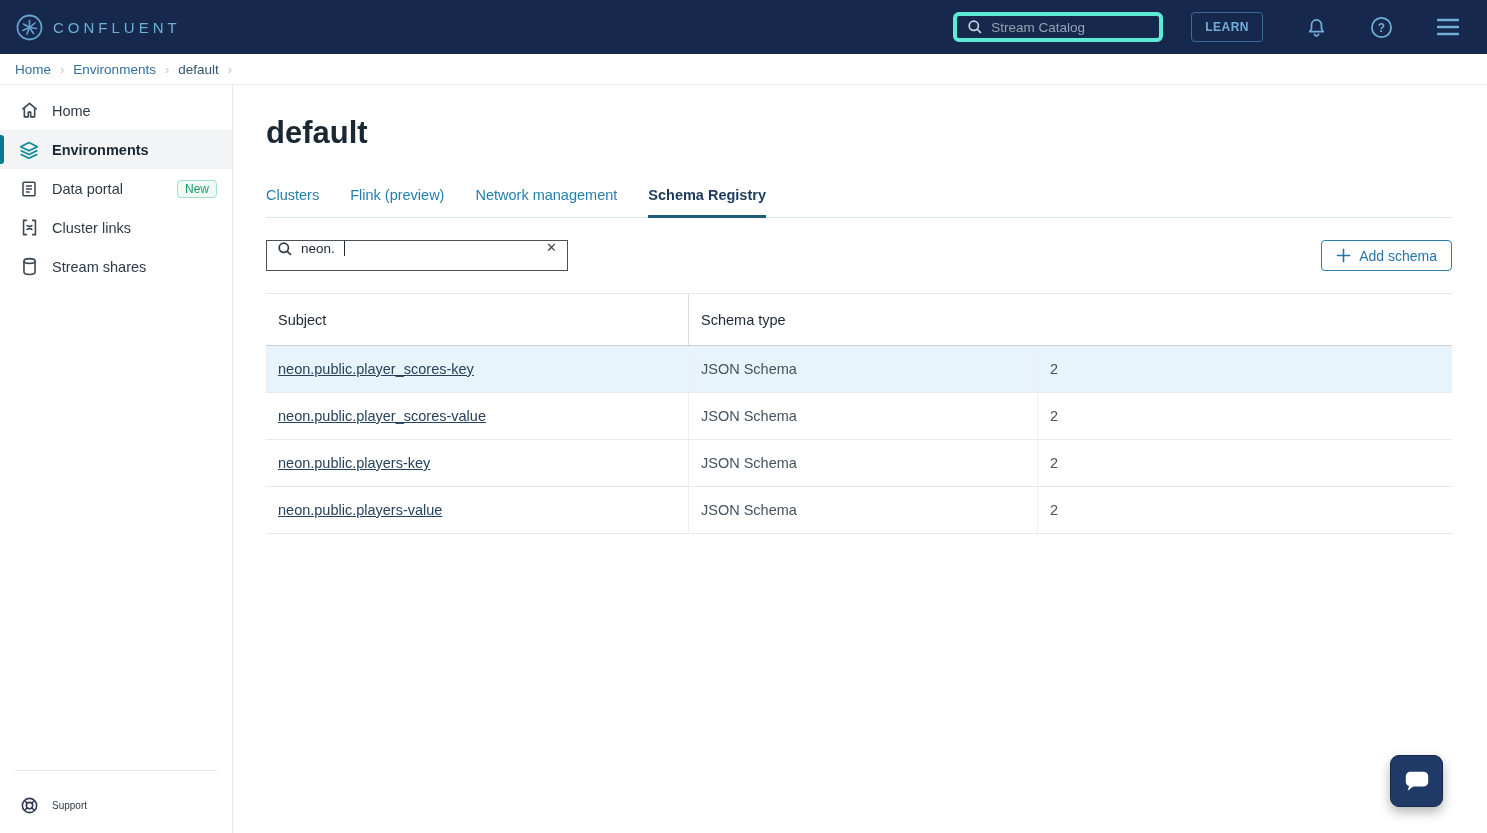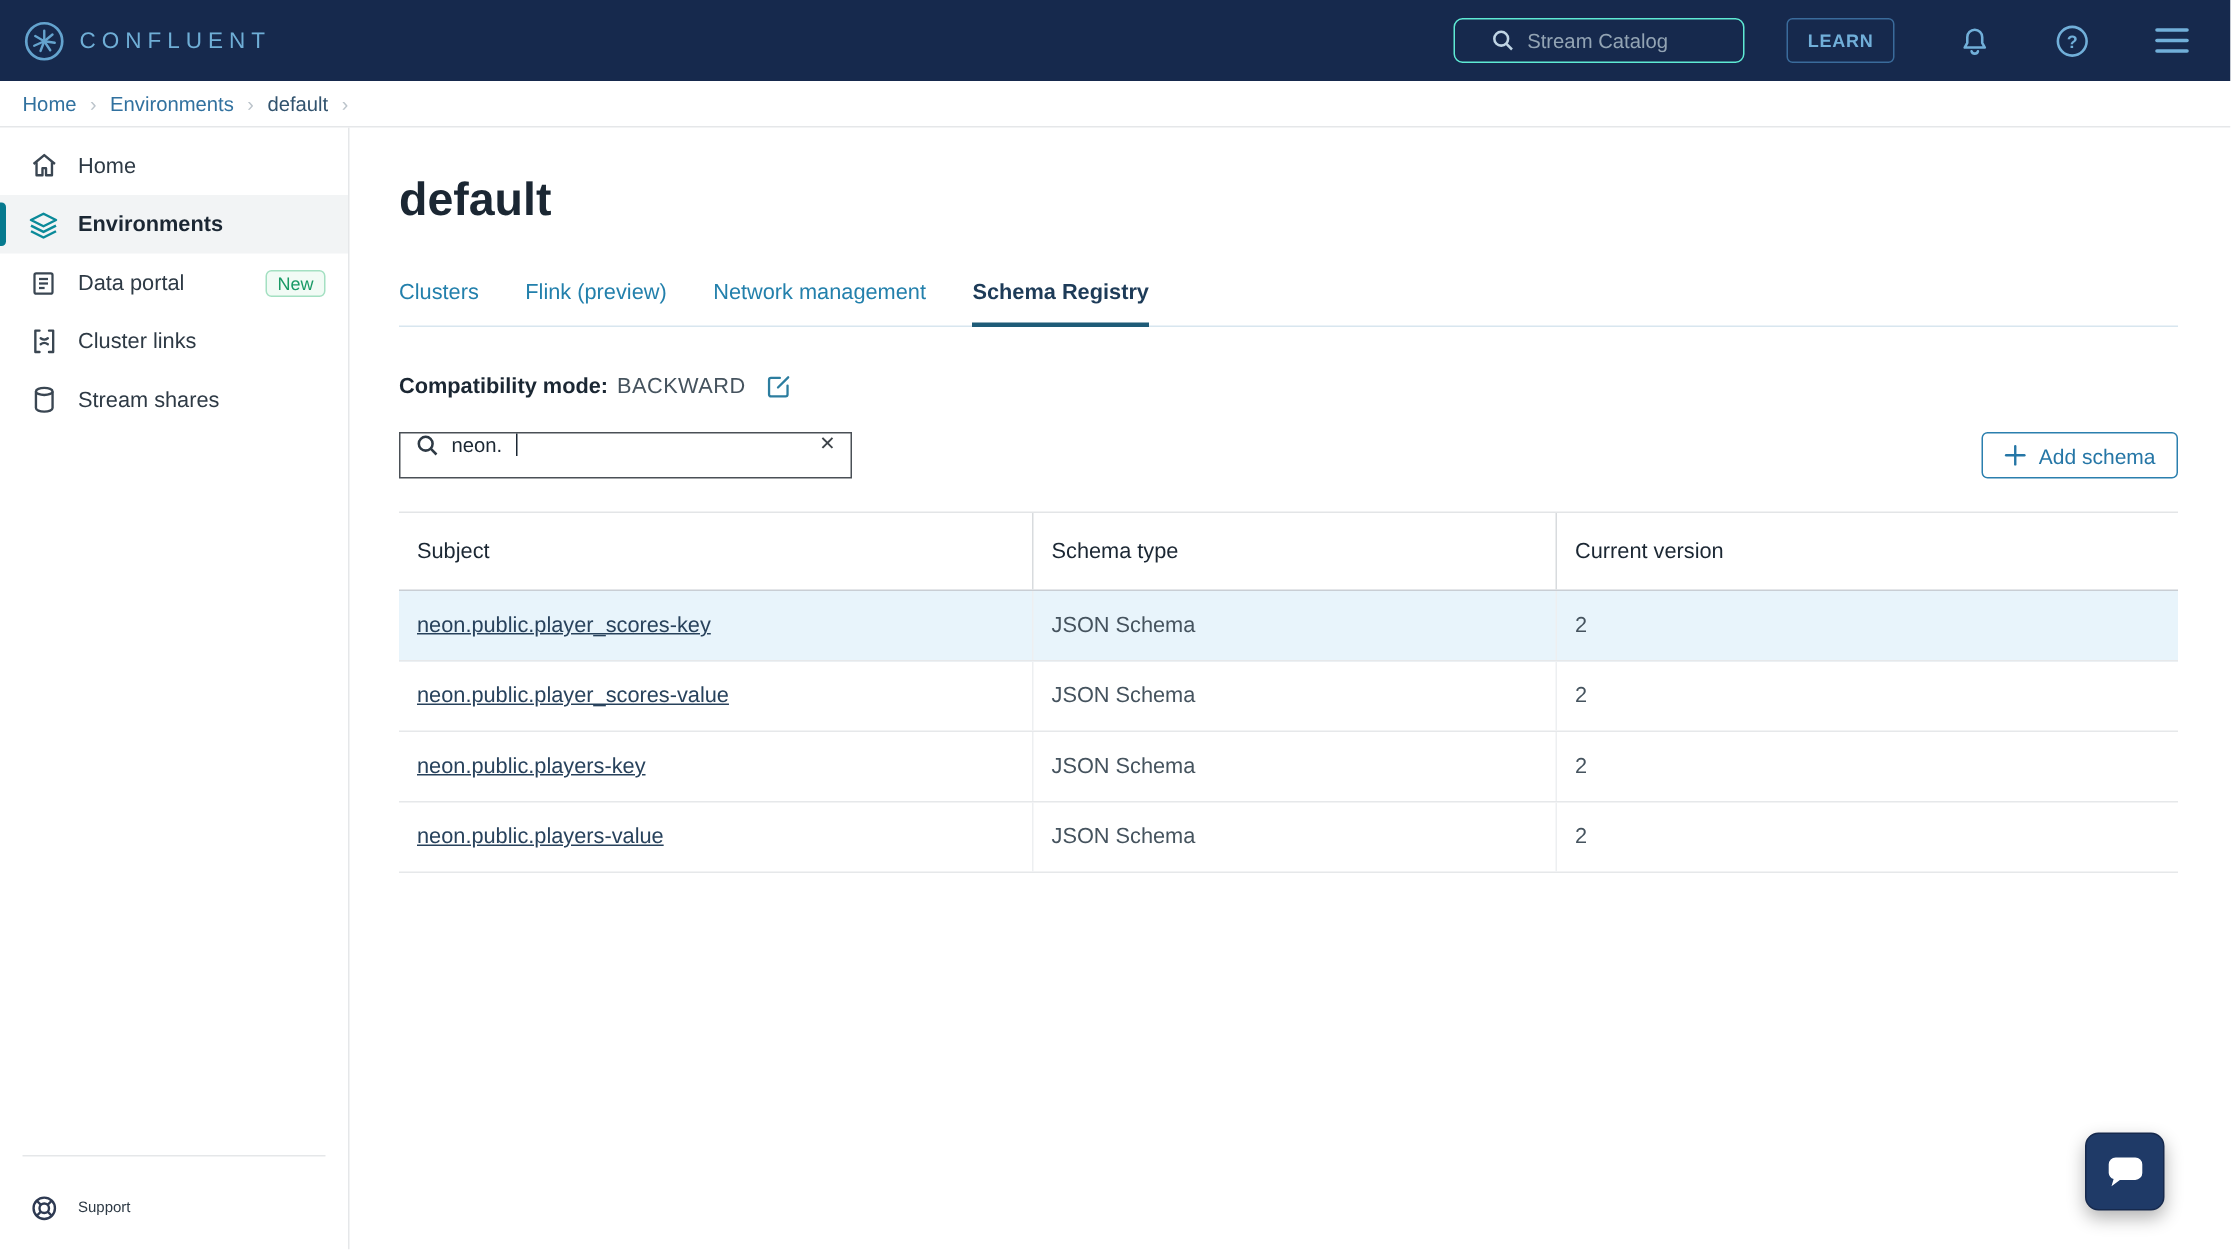--- a/index.html
+++ b/index.html
@@ -5,22 +5,22 @@
   * { box-sizing: border-box; margin: 0; padding: 0; }
   html,body { width:1487px; height:833px; overflow:hidden; background:#fff;
     font-family:"Liberation Sans", sans-serif; }
 
   
   .topbar { height:54px; background:#16294D; display:flex; align-items:center;
     padding:0 18px 0 16px; }
   .brand { display:flex; align-items:center; gap:10px; cursor:pointer; }
   .brand-name { color:#6FAED6; font-size:15px; letter-spacing:4px; font-weight:500; }
   .topbar-spacer { flex:1; }
-  .top-search { width:194px; height:30px; border:1px solid #5eead4; border-radius:6px;
-    background:transparent; display:flex; align-items:center; gap:8px; padding:0 10px;justify-content:center; }
+  .top-search { width:210px; height:30px; border:4px solid #5eead4; border-radius:6px;
+    background:transparent; display:flex; align-items:center; gap:8px; padding:0 10px; }
   .top-search input { background:transparent; border:none; outline:none; color:#D7E3EC;
     font-size:13.5px; width:120px; font-family:"Liberation Sans",sans-serif; }
   .top-search input::placeholder { color:#93A4B4; }
   .learn-btn { height:30px; margin-left:28px; padding:0 13px; background:transparent;
     border:1px solid #3A6B9B; border-radius:4px; color:#71AFD9; font-size:12px;
     font-weight:bold; letter-spacing:0.5px; cursor:pointer; font-family:"Liberation Sans",sans-serif; }
   .top-icon { margin-left:42px; cursor:pointer; display:flex; align-items:center; }
 
   
   .breadcrumb { height:31px; background:#fff; border-bottom:1px solid #E5E7E9;
@@ -242,30 +242,20 @@
   <div class="main">
     <h1 class="page-title">default</h1>
 
     <div class="tabs">
       <div class="tab">Clusters</div>
       <div class="tab">Flink (preview)</div>
       <div class="tab">Network management</div>
       <div class="tab active">Schema Registry</div>
     </div>
 
-    <div class="compat-row">
-      <span class="compat-label">Compatibility mode:</span>
-      <span class="compat-value">BACKWARD</span>
-      <span class="compat-edit">
-        <svg width="17" height="17" viewBox="0 0 20 20" fill="none" stroke="#2C7D9F" stroke-width="1.8" stroke-linecap="round" stroke-linejoin="round">
-          <path d="M16.5 9.5v7a1.5 1.5 0 0 1-1.5 1.5H3.5A1.5 1.5 0 0 1 2 16.5V5A1.5 1.5 0 0 1 3.5 3.5h7"></path>
-          <path d="M9 11 17 3"></path>
-        </svg>
-      </span>
-    </div>
 
     <div class="controls-row">
       <div class="schema-search">
         <span>
           <svg width="16" height="16" viewBox="0 0 16 16" fill="none" stroke="#2E3A45" stroke-width="1.7">
             <circle cx="6.8" cy="6.8" r="4.6"></circle>
               <line x1="10.3" y1="10.3" x2="14" y2="14"></line>
           </svg>
         </span>
         <span class="query">neon.</span>
@@ -280,21 +270,20 @@
           </svg>
         </span>
         <span>Add schema</span>
       </button>
     </div>
 
     <div class="table">
       <div class="thead">
         <div class="th">Subject</div>
         <div class="th">Schema type</div>
-        <div class="th">Current version</div>
       </div>
 
       <div class="trow hl">
         <div class="td">
             <span class="subject-link">neon.public.player_scores-key</span>
           </div>
         <div class="td">JSON Schema</div>
         <div class="td">2</div>
       </div>
       <div class="trow">

